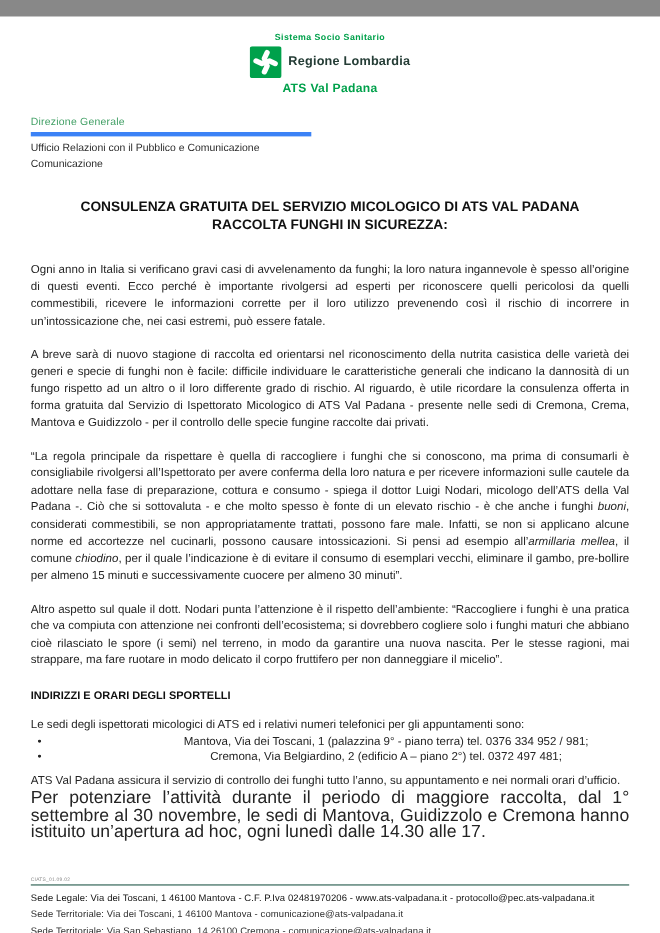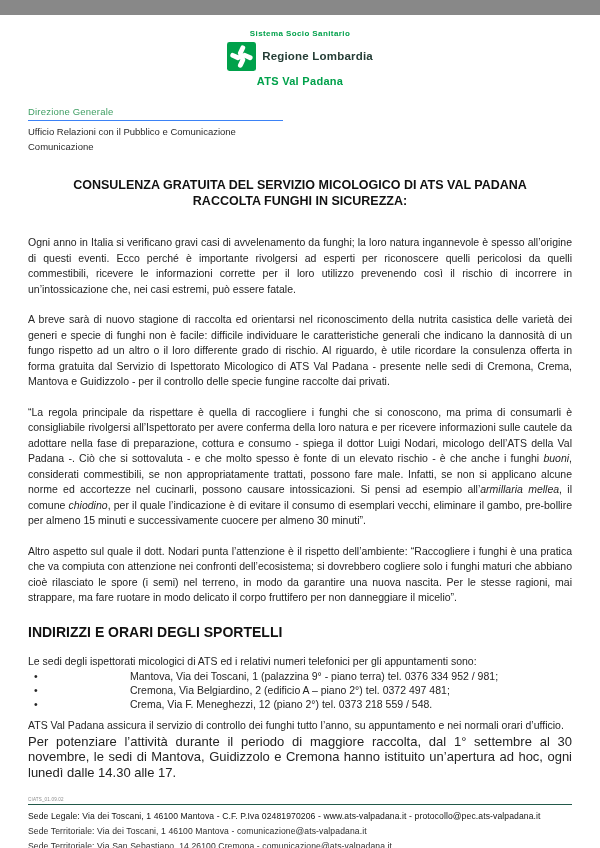--- a/index.html
+++ b/index.html
@@ -23,44 +23,44 @@
   .region-name {
     font-size:11.5px; line-height:11.5px; font-weight:bold;
     color:#253d36; margin-left:6px; letter-spacing:.2px;
   }
   .ats-name { font-size:11px; font-weight:bold; color:#00a14b; margin-top:4px; letter-spacing:.3px; }
 
   
   .dept { margin-top:19px; }
   .dept-general {
     font-size:9.5px; color:#3f9e63; letter-spacing:.2px;
-    padding-bottom:3px; border-bottom:1px solid #3b82f6; width:255px;
+    padding-bottom:3px; border-bottom:4px solid #3b82f6; width:255px;
   }
   .dept-office { font-size:9.5px; margin-top:5px; color:#2b2b2b; }
   .dept-unit { font-size:9.5px; margin-top:4px; color:#2b2b2b; }
 
   
   .doc-title { margin-top:25px; text-align:center; font-weight:bold; font-size:12.5px; line-height:16px; color:#111; }
 
   
   .body-text { margin-top:26px; }
   .para { font-size:10.5px; line-height:15.5px; text-align:justify; margin-bottom:15px; }
-  .section-heading { font-size:14px; font-weight:bold; margin:18px 0 0 0; color:#111; }
+  .section-heading { font-size:10px; font-weight:bold; margin:18px 0 0 0; color:#111; }
   .list-intro { font-size:10.5px; line-height:15.5px; margin-top:14px; }
-  .sportelli-list { list-style:none; margin:1px 0 0 0; }
+  .sportelli-list { list-style:none; margin:1px 0 0 0;text-align:center; }
   .sportelli-list li {
     position:relative; font-size:10.5px; line-height:13.8px;
     padding-left:102px;
   }
   .sportelli-list li::before {
     content:"\2022"; position:absolute; left:6px; top:0;
     font-size:10.5px;
   }
   .outro { font-size:10.5px; line-height:15.5px; text-align:justify; margin-top:7px; }
-  .outro2 { font-size:13px; line-height:15.5px; text-align:justify; }
+  .outro2 { font-size:16px; line-height:15.5px; text-align:justify; }
 
   
   .footer { position:absolute; left:28px; right:28px; bottom:9px; }
   .doc-code { font-size:4.5px; color:#8a8a8a; margin-bottom:2px; letter-spacing:.2px; }
   .footer-rule { border-top:1.6px solid #22594a; margin-bottom:4px; }
   .footer-line { font-size:8.6px; line-height:15px; color:#2d2d2d; letter-spacing:.1px; }
   .footer-line.bold { font-weight:normal; color:#111; }
 </style>
 </head>
 <body>
@@ -107,21 +107,20 @@
 
       <p class="list-intro">Le sedi degli ispettorati micologici di ATS ed i relativi numeri telefonici per gli appuntamenti sono:</p>
 
       <ul class="sportelli-list">
 
           <li>Mantova, Via dei Toscani, 1 (palazzina 9° - piano terra) tel. 0376 334 952 / 981;</li>
 
 
           <li>Cremona, Via Belgiardino, 2 (edificio A – piano 2°) tel. 0372 497 481;</li>
 
-          <li>Crema, Via F. Meneghezzi, 12 (piano 2°) tel. 0373 218 559 / 548.</li>
         </ul>
 
       <p class="outro">ATS Val Padana assicura il servizio di controllo dei funghi tutto l’anno, su appuntamento e nei normali orari d’ufficio.</p>
       <p class="outro2">Per potenziare l’attività durante il periodo di maggiore raccolta, dal 1° settembre al 30 novembre, le sedi di Mantova, Guidizzolo e Cremona hanno istituito un’apertura ad hoc, ogni lunedì dalle 14.30 alle 17.</p>
     </div>
   </div>
 
   <div class="footer">
     <div class="doc-code">CIATS_01.09.02</div>
     <div class="footer-rule"></div>

